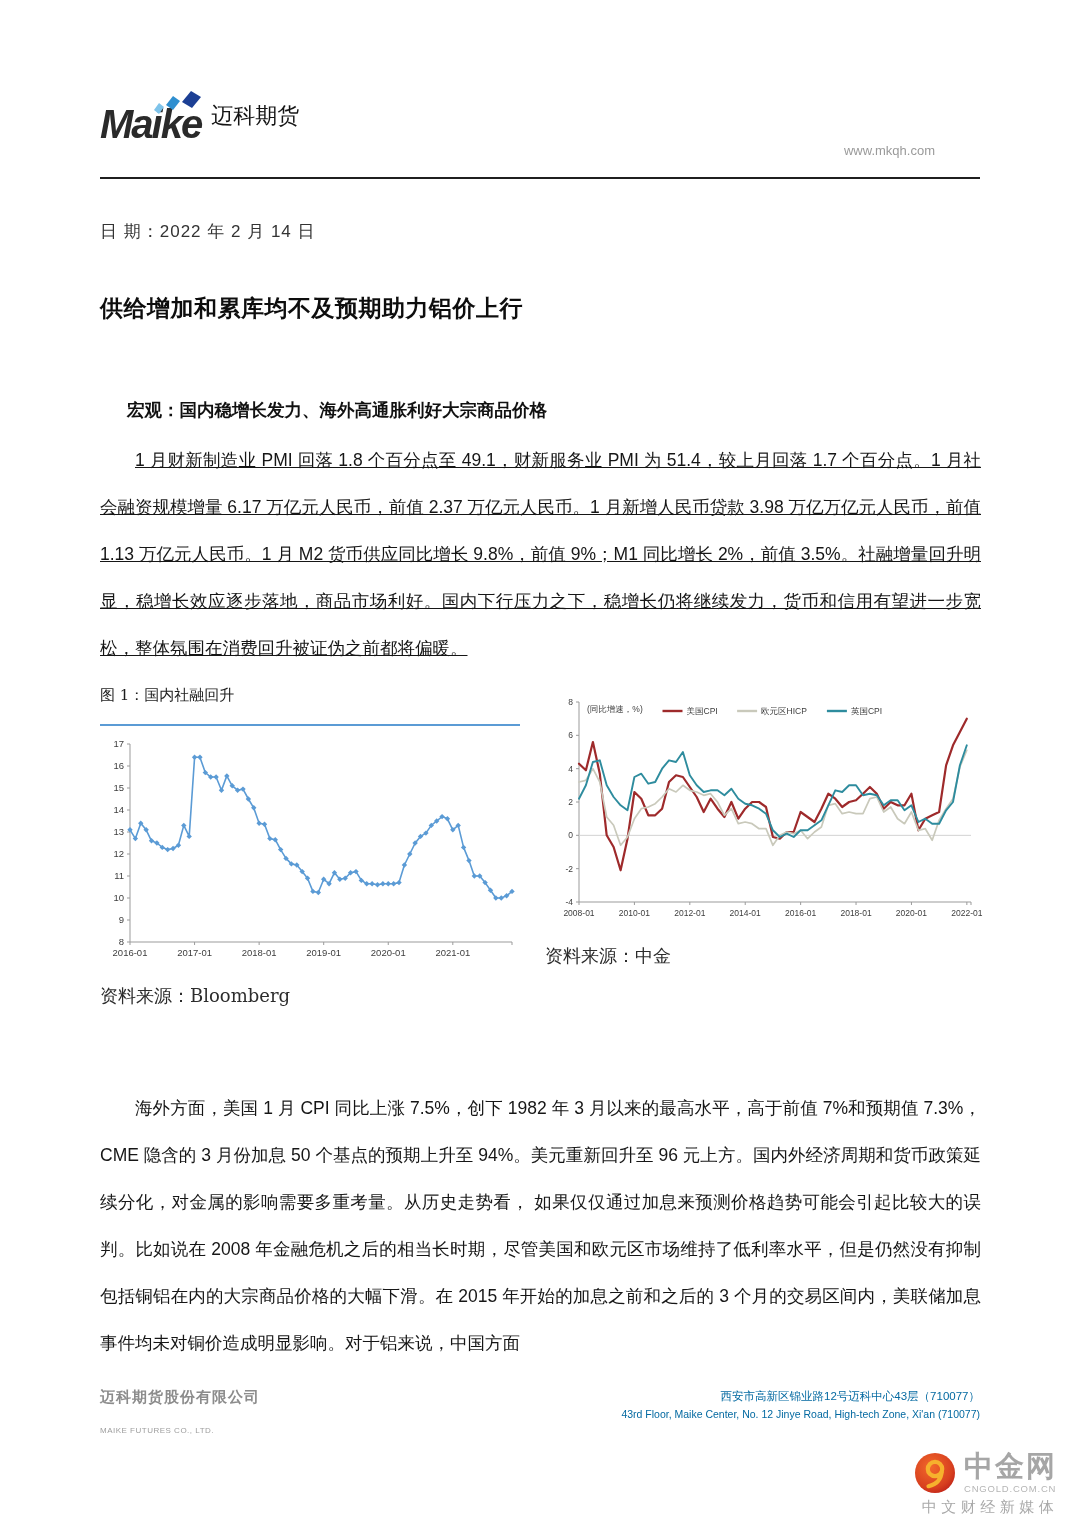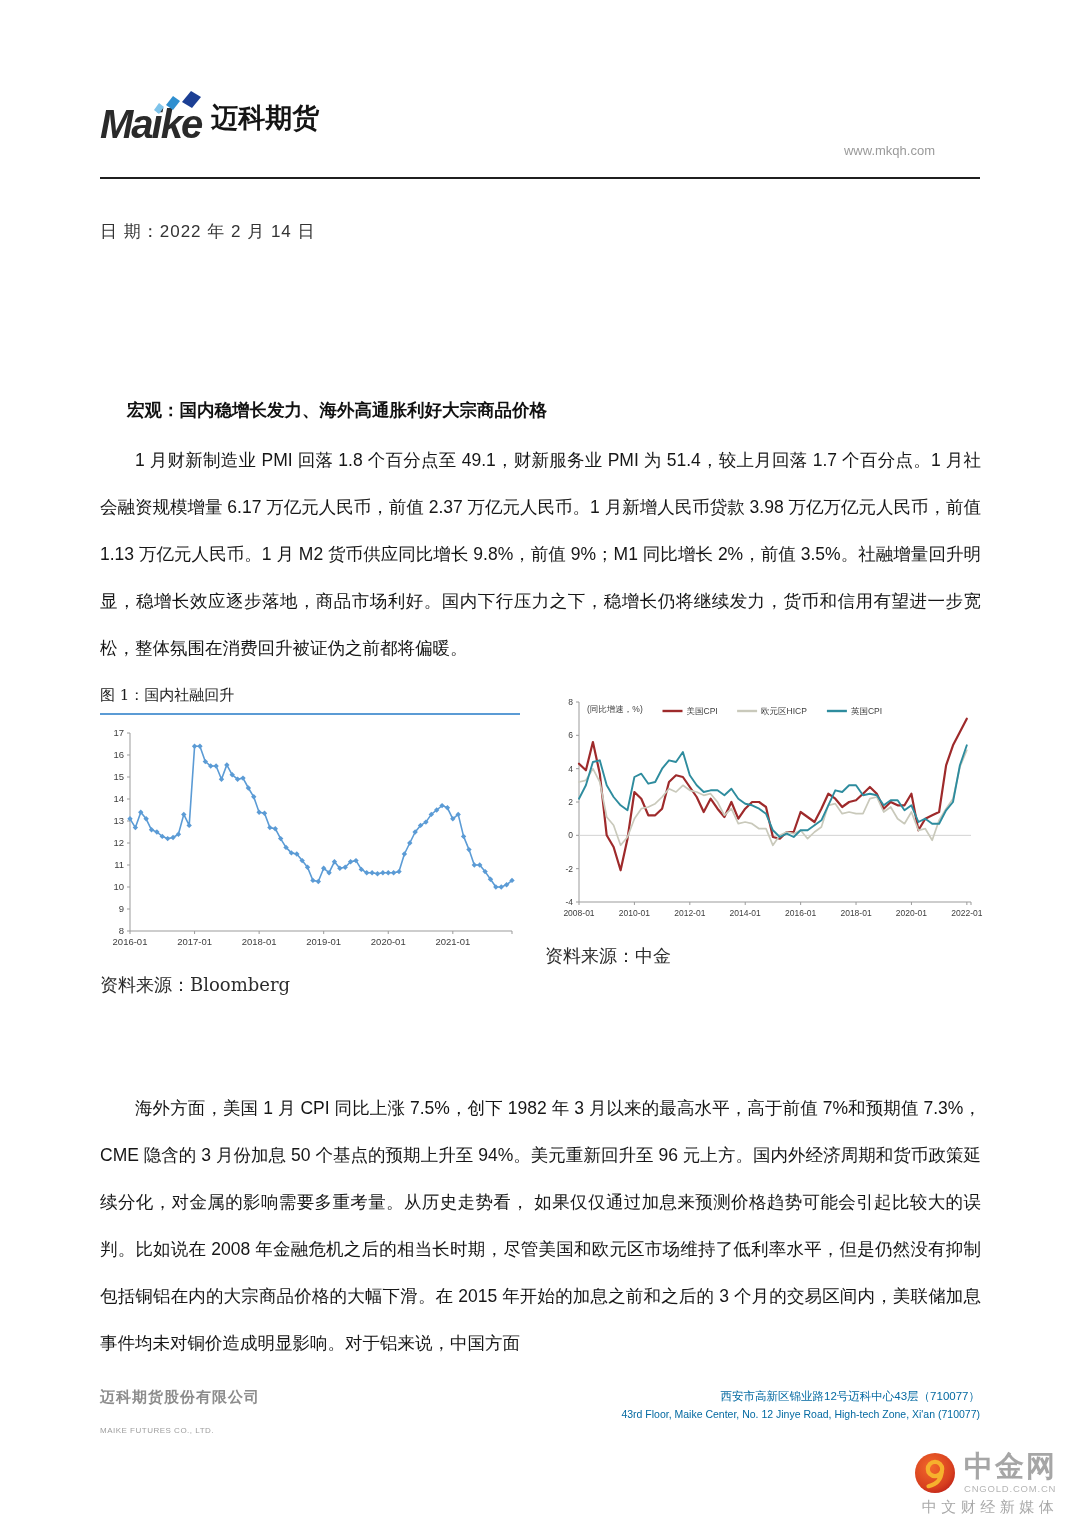--- a/index.html
+++ b/index.html
@@ -8,43 +8,43 @@
     position:relative; width:1080px; height:1527px; background:#fff;
     font-family:"Liberation Sans", sans-serif; color:#1a1a1a; overflow:hidden;
   }
   svg { overflow:visible; }
 
   
   .logo { position:absolute; left:100px; top:104px; display:flex; align-items:flex-start; }
   .logo-en { font-size:40px; font-weight:bold; font-style:italic; letter-spacing:-2px;
              color:#2a2a2a; line-height:1; position:relative; }
   .logo-diamonds { position:absolute; left:46px; top:-14px; }
-  .logo-cn { font-size:27px; font-weight:bold; color:#141414; margin-left:10px; line-height:1.1; }
+  .logo-cn { font-size:22px; font-weight:normal; color:#141414; margin-left:10px; line-height:1.1; }
   .band { position:absolute; left:408px; top:111px; width:572px; height:29px;
           background:#343B55; clip-path:polygon(0 0,100% 0,100% 100%,26px 100%);
           color:#fff; font-size:10px; font-weight:bold; letter-spacing:.4px;
           line-height:29px; text-align:right; padding-right:14px; }
   .site-url { position:absolute; top:143px; right:145px; font-size:13px; color:#9a9a9a; }
   .header-rule { position:absolute; top:177px; left:100px; width:880px; border-top:2px solid #1f1f1f; }
 
   
   .date-line { position:absolute; top:220px; left:100px; font-size:17px; color:#333; letter-spacing:1px; }
   .report-title { position:absolute; top:293px; left:100px; font-size:23px; font-weight:bold; color:#0d0d0d; letter-spacing:.5px; }
   .section-heading { position:absolute; top:398px; left:127px; font-size:17.5px; font-weight:bold; color:#111; }
   .para { position:absolute; left:100px; width:881px; font-size:17.5px; line-height:47px;
           text-align:justify; text-indent:2em; color:#161616; }
-  .para-1 { top:437px; }
+  .para-1 { top:437px;text-decoration:underline; }
   .para-2 { top:1085px; }
 
   
   .figure { position:absolute; top:686px; }
   .figure-1 { left:100px; width:420px; }
   .figure-2 { left:545px; width:440px; }
   .fig-title { font-family:"DejaVu Serif", serif; font-size:15px; color:#1c1c1c;
-               padding-bottom:8px; border-bottom:2px solid #5B9BD5; }
+               padding-bottom:19px; border-bottom:2px solid #5B9BD5; }
   .fig-chart { margin-top:8px; display:block; }
   .fig-source { font-family:"DejaVu Serif", serif; font-size:18px; color:#2c2c2c; margin-top:14px; }
 
   
   .footer { position:absolute; top:1388px; left:100px; width:880px; display:flex; justify-content:space-between; }
   .company-cn { font-size:15px; font-weight:bold; color:#8c8c8c; letter-spacing:1px; }
   .company-en { font-size:8px; color:#9d9d9d; letter-spacing:.5px; margin-top:19px; }
   .address { text-align:right; color:#0369a1; }
   .address-cn { font-size:11.5px; line-height:1.55; }
   .address-en { font-size:10.5px; line-height:1.55; }
@@ -69,20 +69,21 @@
         <polygon points="20,15 27,6 34,11 27,20" fill="#2F8FD0"></polygon>
         <polygon points="36,12 45,1 55,7 46,18" fill="#1C3F94"></polygon>
       </svg>
     </span>
     <span class="logo-cn">迈科期货</span>
   </div>
   <div class="site-url">www.mkqh.com</div>
   <div class="header-rule"></div>
 
   <div class="date-line">日 期：2022 年 2 月 14 日</div>
+  <h1 class="report-title">供给增加和累库均不及预期助力铝价上行</h1>
   <div class="section-heading">宏观：国内稳增长发力、海外高通胀利好大宗商品价格</div>
 
   <p class="para para-1">1 月财新制造业 PMI 回落 1.8 个百分点至 49.1，财新服务业 PMI 为 51.4，较上月回落 1.7 个百分点。1 月社会融资规模增量 6.17 万亿元人民币，前值 2.37 万亿元人民币。1 月新增人民币贷款 3.98 万亿万亿元人民币，前值 1.13 万亿元人民币。1 月 M2 货币供应同比增长 9.8%，前值 9%；M1 同比增长 2%，前值 3.5%。社融增量回升明显，稳增长效应逐步落地，商品市场利好。国内下行压力之下，稳增长仍将继续发力，货币和信用有望进一步宽松，整体氛围在消费回升被证伪之前都将偏暖。</p>
 
   <div class="figure figure-1">
     <div class="fig-title">图 1：国内社融回升</div>
     <svg class="fig-chart" id="chart1" width="420" height="236">
         <line x1="30" y1="10" x2="30" y2="208" stroke="#9b9b9b" stroke-width="1"></line>
         <line x1="30" y1="208" x2="412" y2="208" stroke="#9b9b9b" stroke-width="1"></line>
         <line x1="27" y1="208" x2="30" y2="208" stroke="#9b9b9b" stroke-width="1"></line>

